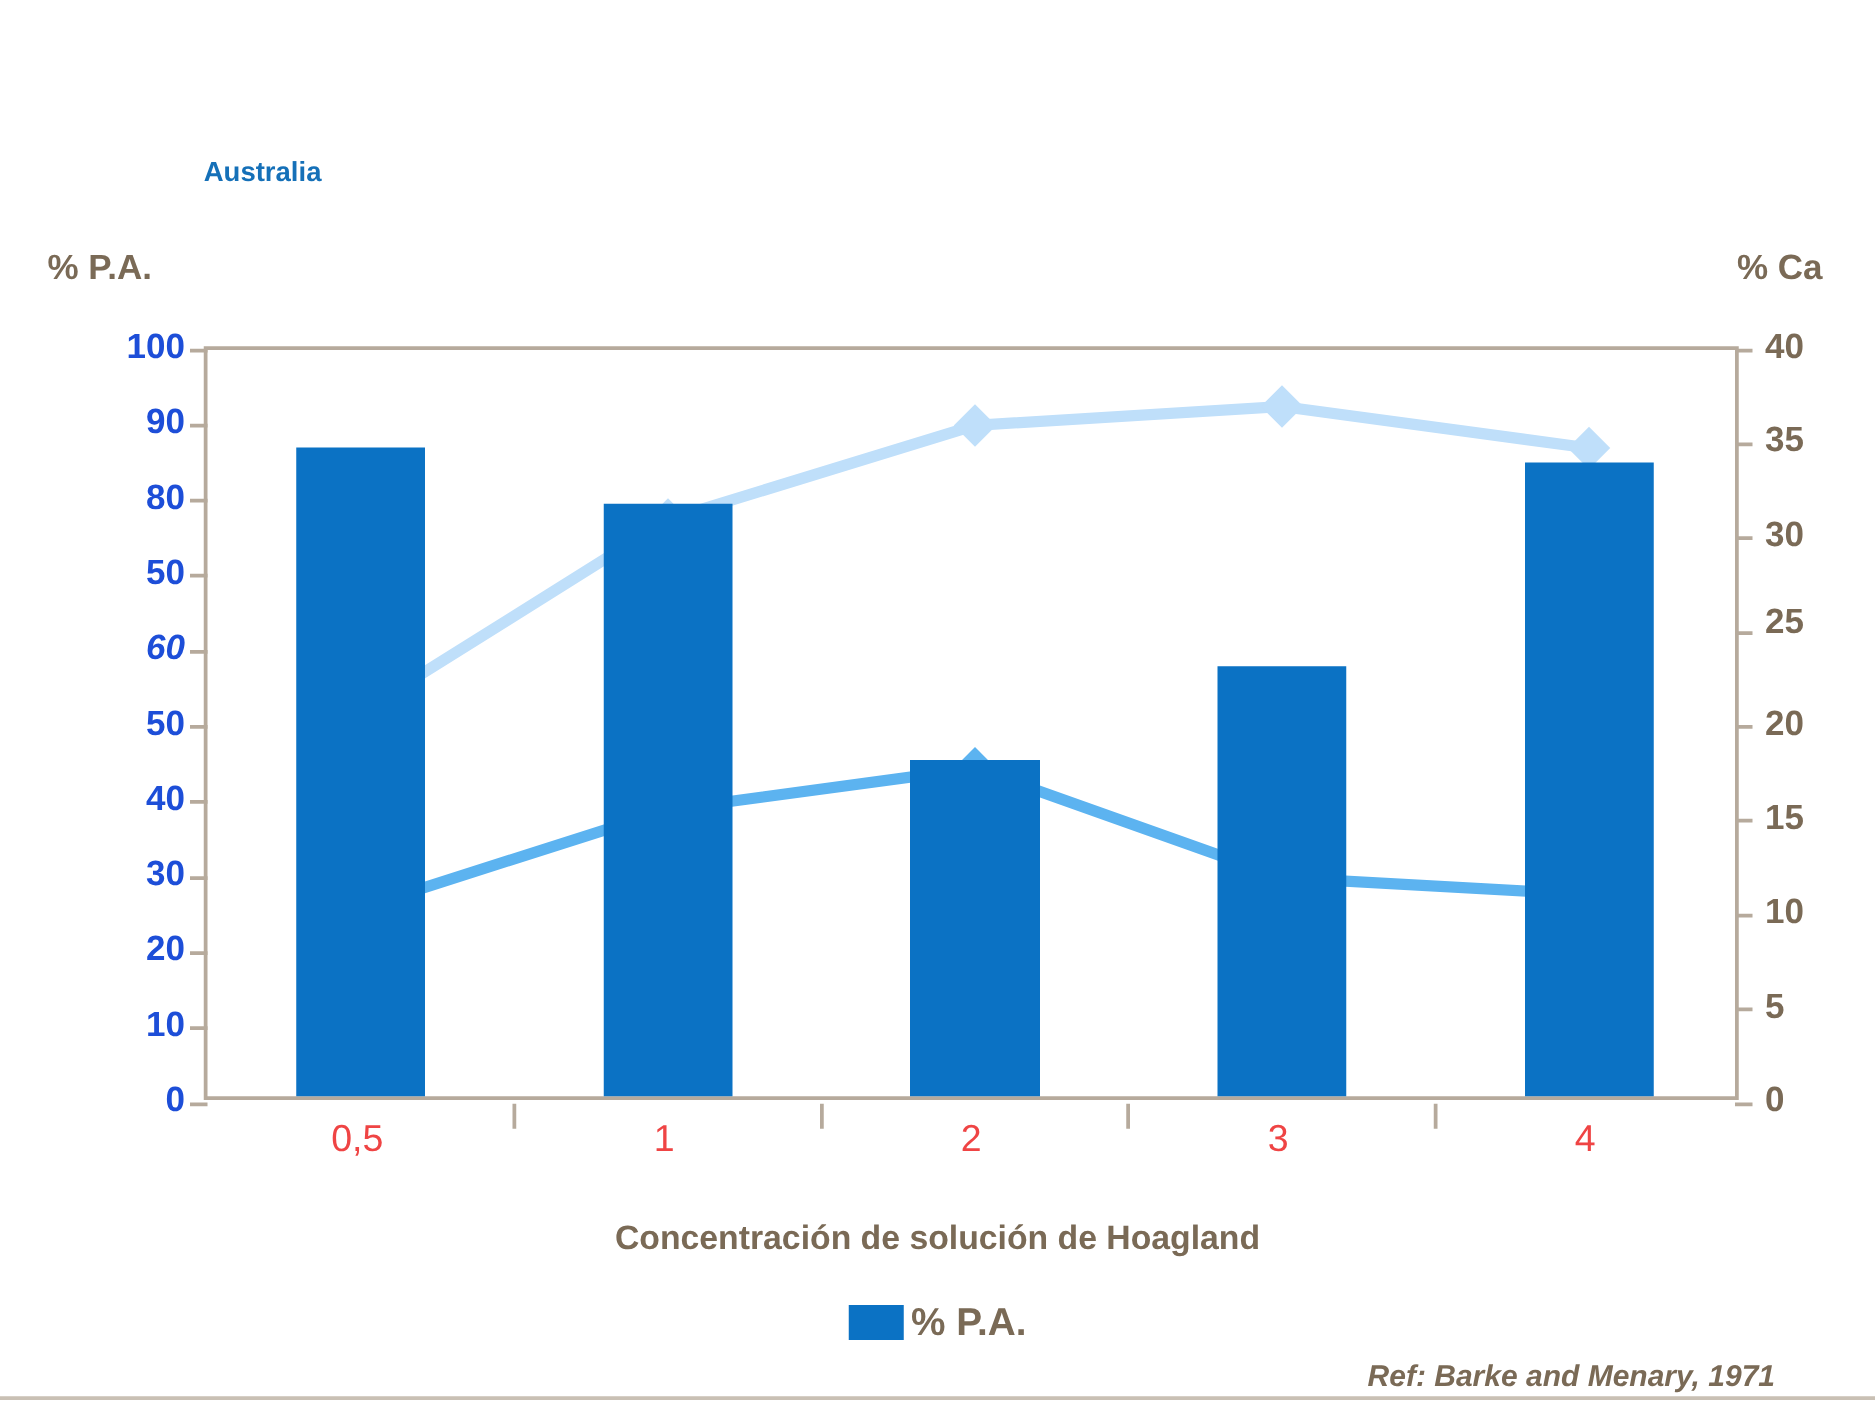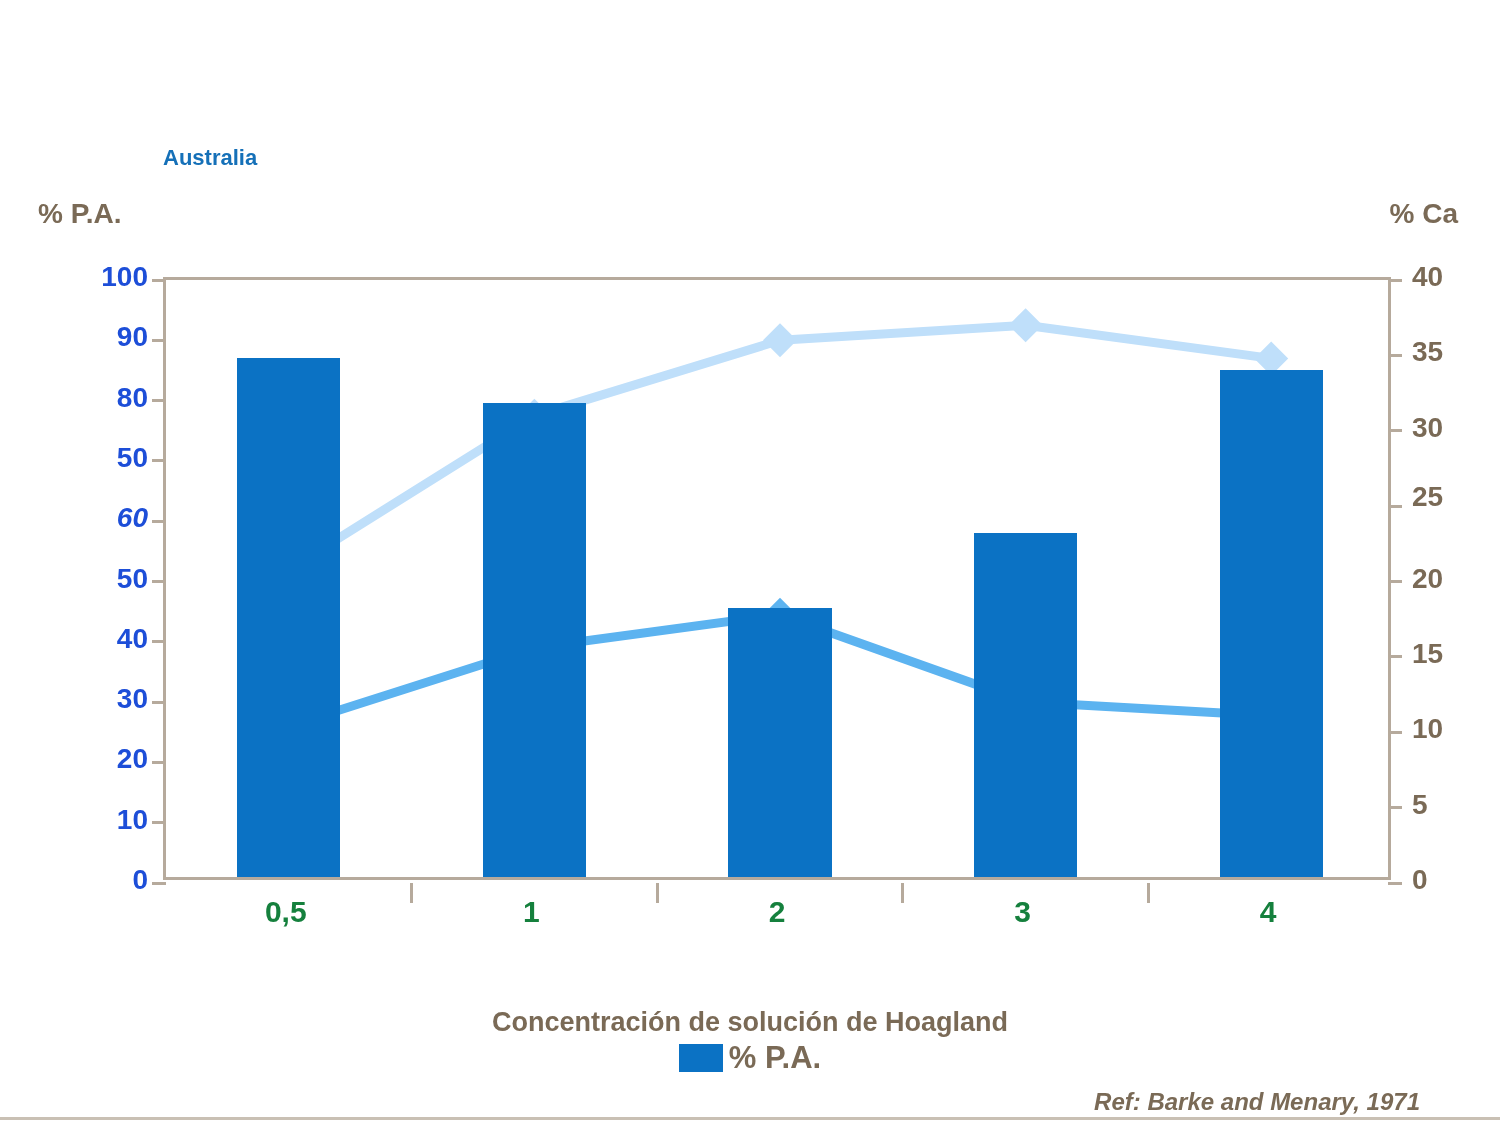--- a/index.html
+++ b/index.html
@@ -15,38 +15,37 @@
   
   .title{
     position:absolute;left:163px;top:62px;
     font-size:44px;font-weight:bold;color:#1570b8;
     letter-spacing:-0.3px;white-space:nowrap;
   }
   .subtitle{
     position:absolute;left:163px;top:125px;
     font-size:22px;font-weight:bold;color:#1570b8;
     white-space:nowrap;
-    margin-top:20px;
   }
 
   
   .axis-title-left{
     position:absolute;left:38px;top:198px;
     font-size:28px;font-weight:bold;color:#7a6a56;
     white-space:nowrap;
   }
   .axis-title-right{
     position:absolute;right:42px;top:198px;
     font-size:28px;font-weight:bold;color:#7a6a56;
     white-space:nowrap;
   }
   .axis-title-x{
     position:absolute;left:0;right:0;top:975px;
     text-align:center;
-    font-size:27px;font-weight:bold;color:#7a6a56;margin-top:32px;
+    font-size:27px;font-weight:bold;color:#7a6a56;
   }
 
   
   .plot-frame{
     position:absolute;
     left:163px;top:277px;width:1228px;height:603px;
     border:3px solid #b6aa9c;
     box-sizing:border-box;
     background:#ffffff;
   }
@@ -71,21 +70,21 @@
     transform:translateY(-50%);
   }
   .ylabel-right{
     position:absolute;left:1412px;
     width:70px;text-align:left;
     font-size:28px;font-weight:bold;color:#7a6a56;
     transform:translateY(-50%);
   }
   .xlabel{
     position:absolute;top:895px;
-    font-size:30px;font-weight:bold;color:#15803d;
+    font-size:30px;font-weight:normal;color:#ef4444;
     transform:translateX(-50%);
     white-space:nowrap;
   }
 
   
   .bar{
     position:absolute;bottom:0;
     background:#0b72c4;
   }
 

